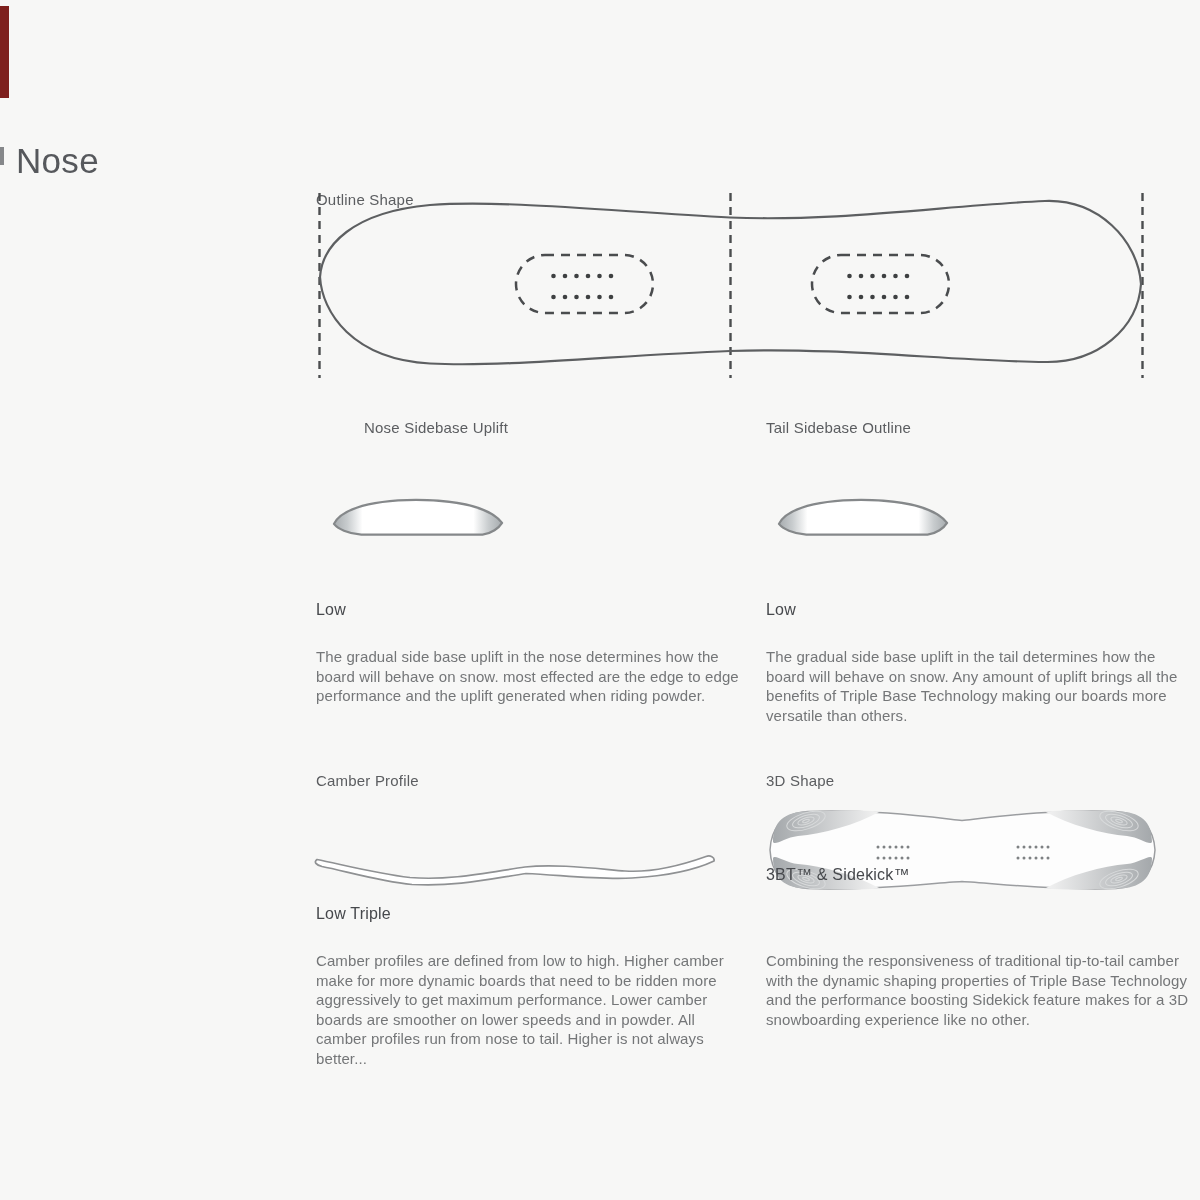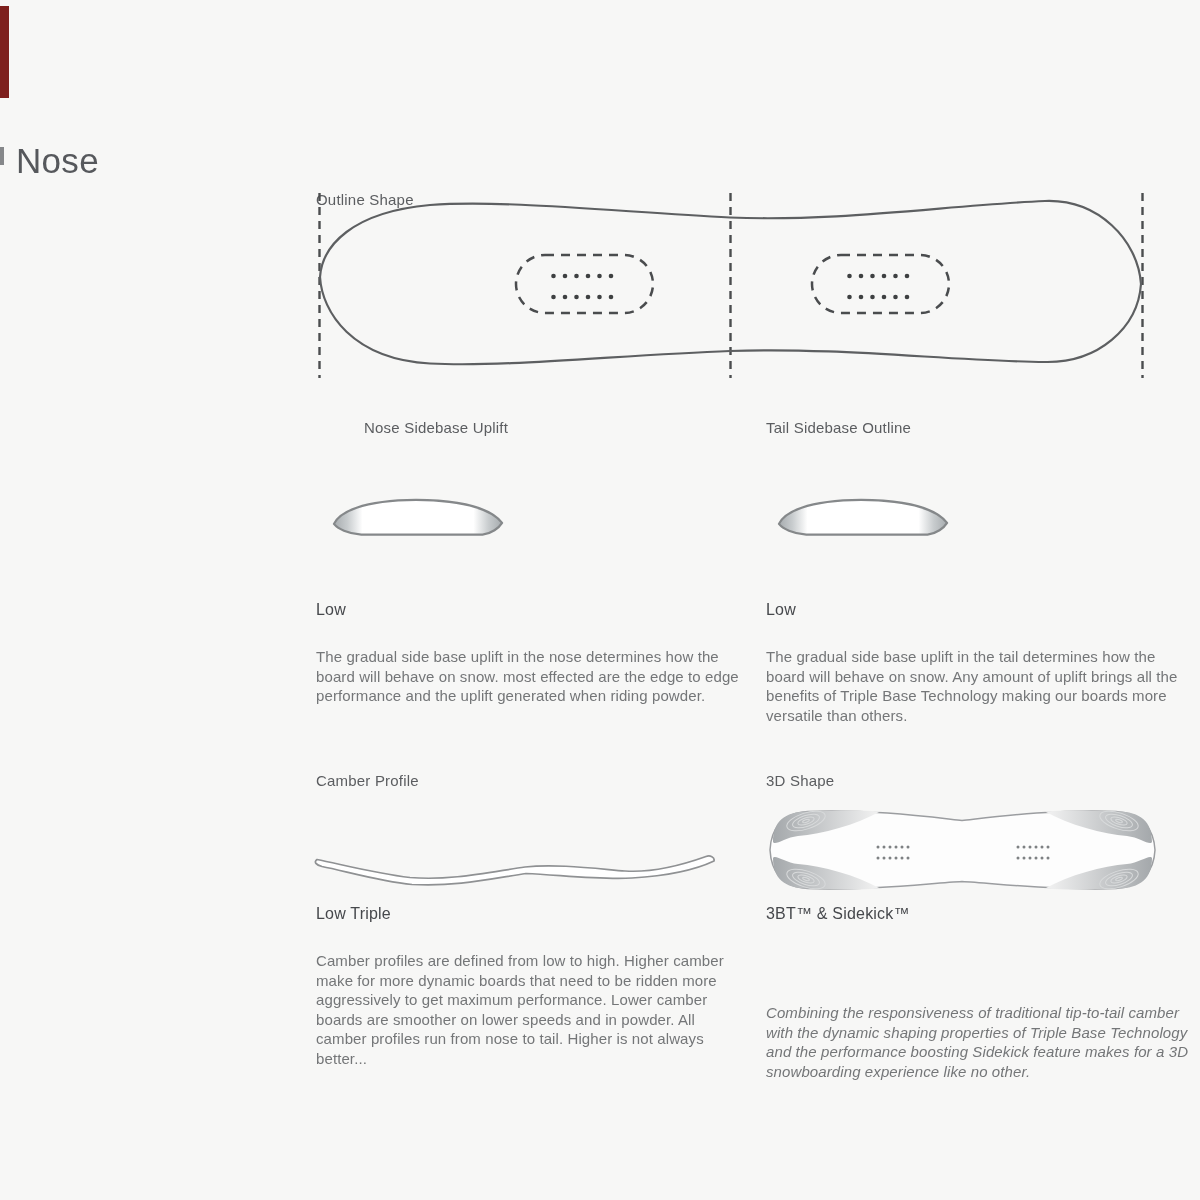--- a/index.html
+++ b/index.html
@@ -36,30 +36,30 @@
   .lbl-camber  { left: 316px; top: 772px; }
   .lbl-3d      { left: 766px; top: 772px; }
 
   .level-heading {
     font-size: 16px; font-weight: 400; color: #46484c;
     letter-spacing: 0.2px;
   }
   .h-low-left   { left: 316px; top: 601px; }
   .h-low-right  { left: 766px; top: 601px; }
   .h-camber     { left: 316px; top: 905px; }
-  .h-3bt        { left: 766px; top: 905px; }
+  .h-3bt        { left: 766px; top: 866px; }
 
   .body-text {
     font-size: 15px; line-height: 19.5px; color: #747678;
     letter-spacing: 0.1px; width: 432px;
   }
   .p-nose   { left: 316px; top: 647px; }
   .p-tail   { left: 766px; top: 647px; }
   .p-camber { left: 316px; top: 951px; }
-  .p-3bt    { left: 766px; top: 1003px; font-style: italic; }
+  .p-3bt    { left: 766px; top: 951px; }
 
   svg { display: block; }
 </style>
 </head>
 <body>
 
 <div class="abs scroll-indicator"></div>
 
 <div class="abs crop-fragment"></div>
 

